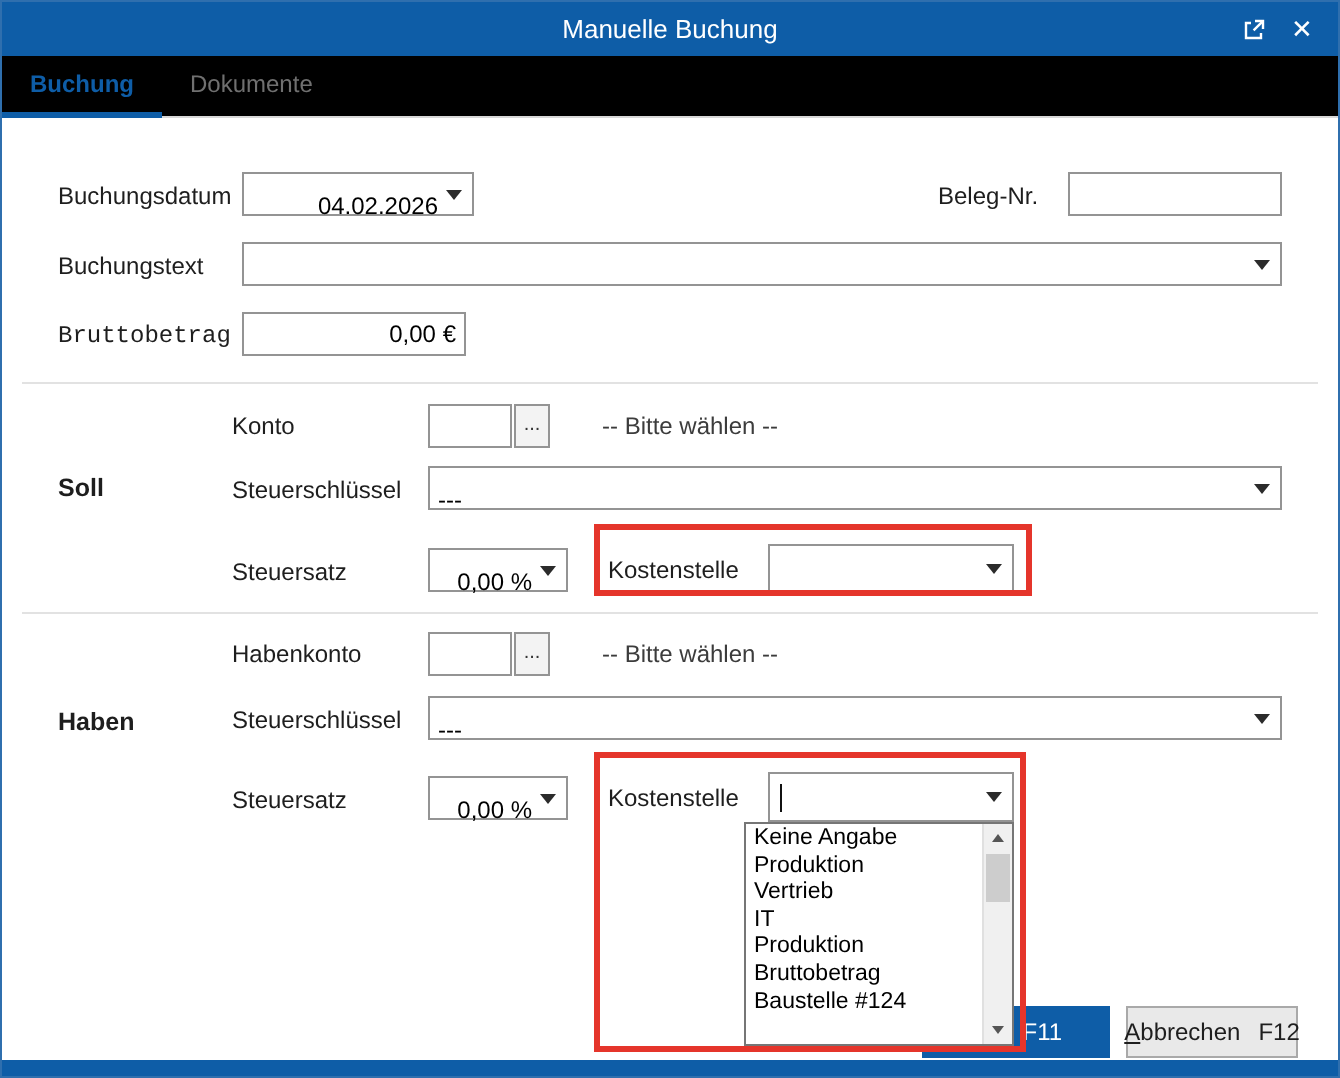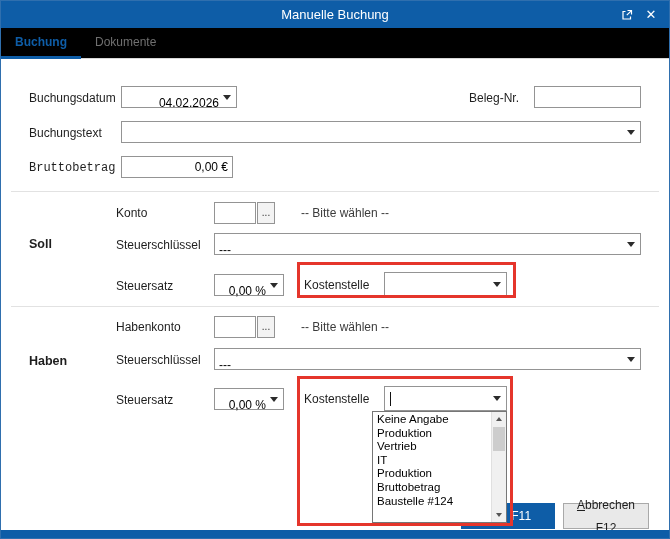--- a/index.html
+++ b/index.html
@@ -165,19 +165,19 @@
     </div>
   </div>
 
   <div class="red-rect" style="left:296px; top:261px; width:219px; height:36px;"></div>
   <div class="red-rect" style="left:296px; top:375px; width:216px; height:150px;"></div>
 
   <div class="btn btn-primary" style="left:460px; top:502px; width:94px; height:26px;">
     <span>OK</span>
     <span>F11</span>
   </div>
-  <div class="btn btn-secondary" style="left:562px; top:502px; width:86px; height:26px;flex-direction:column;">
+  <div class="btn btn-secondary" style="left:562px; top:502px; width:86px; height:26px;">
     <span><span class="u">A</span><span>bbrechen</span></span>
     <span>F12</span>
   </div>
 
   <div class="bottom-strip"></div>
 </div>
 
 </body></html>

